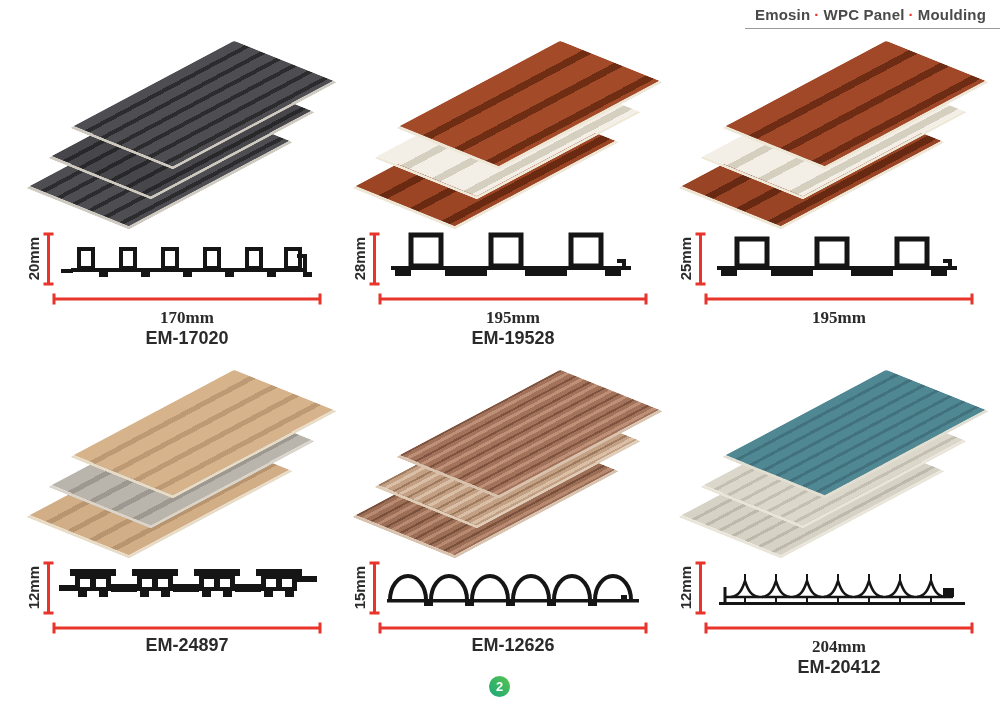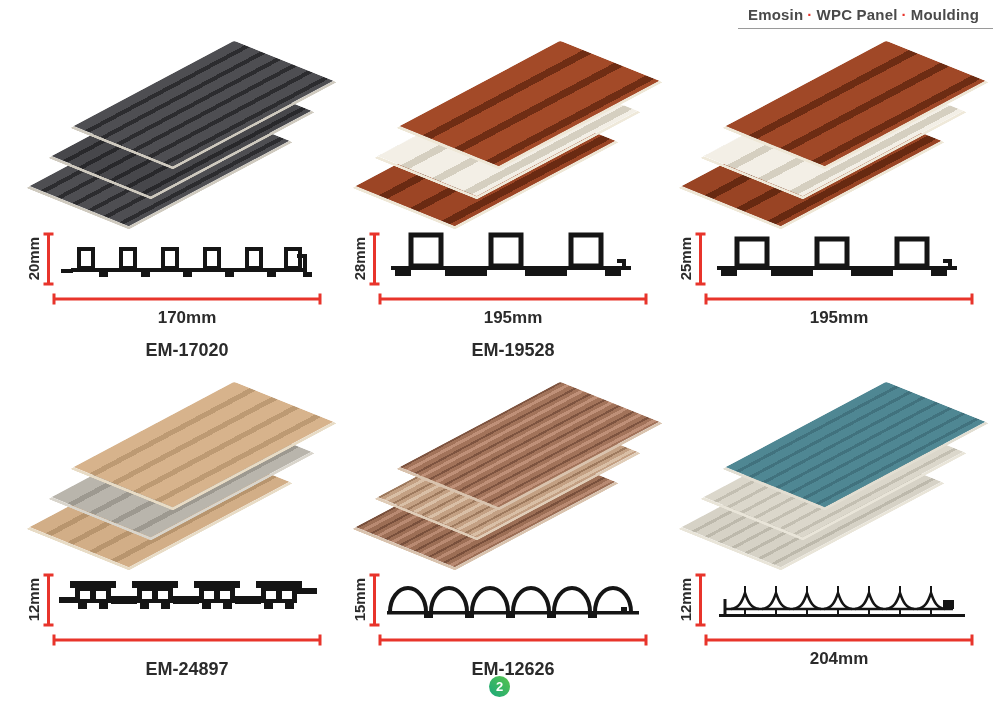--- a/index.html
+++ b/index.html
@@ -3,21 +3,21 @@
 <meta charset="utf-8">
 <style>
   html,body { margin:0; padding:0; }
   body {
     width:1000px; height:707px; position:relative; overflow:hidden;
     background:#ffffff; font-family:"Liberation Sans", sans-serif;
     color: var(--ink, #2b2b2b);
   }
   
   .header {
-    position:absolute; top:0; right:7px; padding:6px 14px 5px 10px;
+    position:absolute; top:0; right:0; padding:6px 14px 5px 10px;
     border-bottom:1.5px solid #9a9a9a;
     font-size:15px; font-weight:bold; color: var(--head, #4a4a4a);
     letter-spacing:.2px; white-space:nowrap;
   }
   .header .dot { color: var(--red, #e8342b); padding:0 4px; font-weight:bold; }
 
   
   .grid {
     position:absolute; left:16px; top:34px;
     display:grid; grid-template-columns:repeat(3, 324px);
@@ -40,22 +40,22 @@
     writing-mode:vertical-rl; transform:rotate(180deg);
     font-size:15px; font-weight:bold; line-height:1; margin-right:1px;
   }
   .dim { color: var(--red, #e8342b); }
   .profile { margin-left:2px; }
   .profile .stroke { fill:none; stroke:#151515; }
   .profile .fill { fill:#151515; }
   .profile .hole { fill:#ffffff; }
 
   .hdim { display:block; margin:4px 0 0 36px; }
-  .wlabel { margin:2px 0 0 36px; width:270px; text-align:center; font-size:17px; font-weight:bold; }
-  .code   { margin:12px 0 0 36px; width:270px; text-align:center; font-size:18px; font-weight:bold; }
+  .wlabel { margin:2px 0 0 36px; width:270px; text-align:center; font-size:17px; font-weight:bold;font-family:Liberation Serif, serif; }
+  .code   { margin:0 0 0 36px; width:270px; text-align:center; font-size:18px; font-weight:bold; }
 
   
   .page-badge {
     position:absolute; left:489px; top:676px; width:21px; height:21px;
     border-radius:50%; color:#ffffff; font-size:13px; font-weight:bold;
     display:flex; align-items:center; justify-content:center;
     background:linear-gradient(to bottom left, #58c44d, #19a87b);
   }
 </style>
 </head>
@@ -304,17 +304,18 @@
           <path d="M36,40 v8 M67,40 v8 M98,40 v8 M129,40 v8 M160,40 v8 M191,40 v8 M222,40 v8"></path>
         </g>
         <path class="stroke" stroke-width="3" d="M16,30 v18"></path>
         <rect class="fill" x="234" y="31" width="11" height="9"></rect>
       </svg>
     </div>
     <svg class="hdim dim" width="270" height="14" viewBox="0 0 270 14">
         <path d="M2,1.5 v11 M2,7 h266 M268,1.5 v11" stroke="currentColor" stroke-width="3" fill="none"></path>
       </svg>
     <div class="wlabel">204mm</div>
+    <div class="code">EM-20412</div>
   </section>
 
 </main>
 
 <div class="page-badge" style="background: linear-gradient(to left bottom, rgb(88, 196, 77), rgb(25, 168, 123));">2</div>
 
 </body></html>

